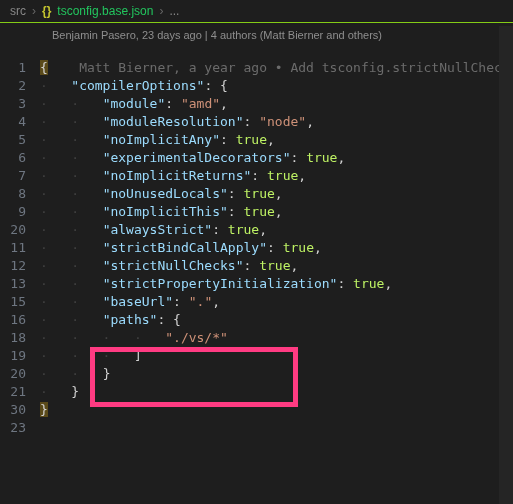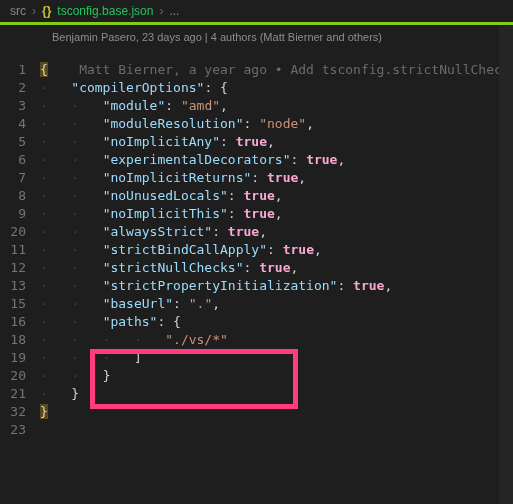--- a/index.html
+++ b/index.html
@@ -14,21 +14,21 @@
   }
   .breadcrumb {
     background: #1e1e1e;
     padding: 4px 10px;
     display: flex;
     align-items: center;
     gap: 6px;
     font-family: -apple-system, BlinkMacSystemFont, "Segoe UI", sans-serif;
     font-size: 12px;
     color: #888;
-    border-bottom: 3px solid #84cc16;
+    border-bottom: 1px solid #84cc16;
   }
   .breadcrumb .chev { color: #666; }
   .breadcrumb .file-icon {
     color: #c5c52f;
     font-weight: bold;
   }
   .breadcrumb .current { color: #22c55e; }
   .editor {
     position: relative;
     padding-top: 36px;
@@ -54,21 +54,21 @@
     text-align: right;
     padding-right: 14px;
     color: #6e7681;
     flex-shrink: 0;
     user-select: none;
   }
   .indent-guide { color: #404040; }
   .code { flex: 1; position: relative; }
   .str { color: #ce9178; }
   .key { color: #9cdcfe; }
-  .kw  { color: #f9a8d4; font-weight: bold; }
+  .kw  { color: #bef264; }
   .punc { color: #d4d4d4; }
   .brace { color: #d4d4d4; }
   .cursor-brace { background: #5a4a1a; }
   .inline-hint {
     color: #6b6b6b;
     font-style: normal;
   }
   .highlight-box {
     position: absolute;
     left: 90px;
@@ -136,20 +136,20 @@
 
 
   <div class="line"><div class="gutter">18</div><div class="code"><span class="indent-guide">·   ·   ·   ·   </span><span class="str">"./vs/*"</span></div></div>
 
   <div class="line"><div class="gutter">19</div><div class="code"><span class="indent-guide">·   ·   ·   </span><span class="punc">]</span></div></div>
 
   <div class="line"><div class="gutter">20</div><div class="code"><span class="indent-guide">·   ·   </span><span class="punc">}</span></div></div>
 
   <div class="line"><div class="gutter">21</div><div class="code"><span class="indent-guide">·   </span><span class="punc">}</span></div></div>
 
-  <div class="line"><div class="gutter">32</div><div class="code"><span class="brace cursor-brace">}</span></div></div>
+  <div class="line"><div class="gutter">30</div><div class="code"><span class="brace cursor-brace">}</span></div></div>
 
   <div class="line"><div class="gutter">23</div><div class="code"></div></div>
 
   <div class="highlight-box"></div>
 </div>
 
 <div class="minimap"></div>
 
 </body></html>

